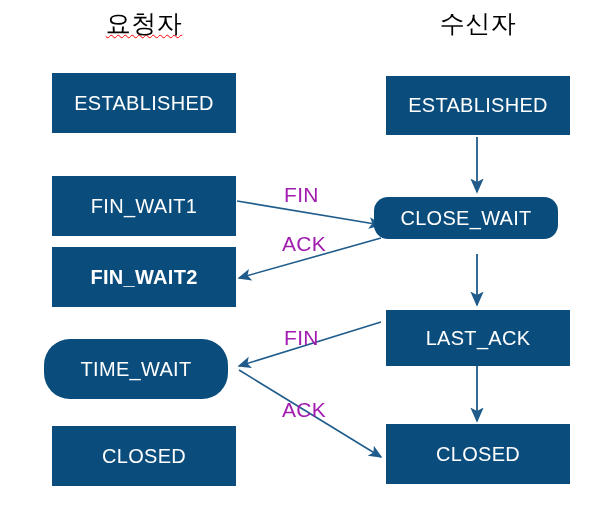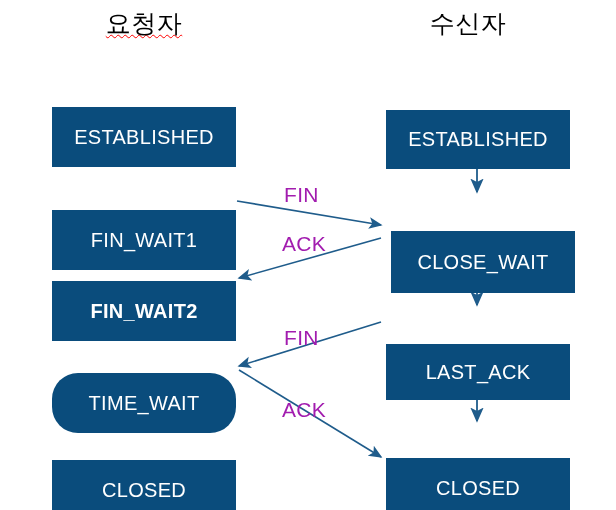--- a/index.html
+++ b/index.html
@@ -40,21 +40,20 @@
     position: absolute;
     background: #0A4C7C;
     color: #ffffff;
     display: flex;
     align-items: center;
     justify-content: center;
     font-size: 20px;
     letter-spacing: 0.3px;
     white-space: nowrap;
     box-sizing: border-box;
-    margin-top: 34px;
   }
   .edge-label {
     position: absolute;
     font-size: 21px;
     color: #a21caf;
     white-space: nowrap;
     letter-spacing: 0.3px;
   }
   svg.arrows {
     position: absolute;
@@ -65,21 +64,21 @@
     pointer-events: none;
   }
 </style>
 </head>
 <body>
 
 <div id="canvas">
 
   <div class="col-header misspelled" style="left:52px; top:7px; width:184px;">요청자</div>
 
-  <div class="col-header" style="left:376px; top:7px; width:184px;">수신자</div>
+  <div class="col-header" style="left:386px; top:7px; width:184px;">수신자</div>
 
   <svg class="arrows" viewBox="0 0 616 510">
     <defs>
       <marker id="ah" markerWidth="9" markerHeight="9" refX="7.5" refY="4.5" orient="auto" markerUnits="strokeWidth">
         <path d="M0,0.8 L8.5,4.5 L0,8.2 L2,4.5 Z" fill="#1F5C8B"></path>
       </marker>
     </defs>
 
     <line x1="477" y1="137" x2="477" y2="192" stroke="#1F5C8B" stroke-width="1.8" marker-end="url(#ah)"></line>
 
@@ -101,33 +100,33 @@
   </div>
 
   <div class="state-box" style="left:52px; top:176px; width:184px; height:60px;">
     <span>FIN_WAIT1</span>
   </div>
 
   <div class="state-box" style="left:52px; top:247px; width:184px; height:60px;font-weight:bold;">
     <span>FIN_WAIT2</span>
   </div>
 
-  <div class="state-box" style="left:52px; top:339px; width:184px; height:60px;border-radius:26px;">
+  <div class="state-box" style="left:44px; top:339px; width:184px; height:60px;border-radius:26px;">
     <span>TIME_WAIT</span>
   </div>
 
   <div class="state-box" style="left:52px; top:426px; width:184px; height:60px;">
     <span>CLOSED</span>
   </div>
 
   <div class="state-box" style="left:386px; top:76px; width:184px; height:59px;">
     <span>ESTABLISHED</span>
   </div>
 
-  <div class="state-box" style="left:391px; top:197px; width:184px; height:62px;">
+  <div class="state-box" style="left:374px; top:197px; width:184px; height:42px;border-radius:14px;">
     <span>CLOSE_WAIT</span>
   </div>
 
   <div class="state-box" style="left:386px; top:310px; width:184px; height:56px;">
     <span>LAST_ACK</span>
   </div>
 
   <div class="state-box" style="left:386px; top:424px; width:184px; height:60px;">
     <span>CLOSED</span>
   </div>

